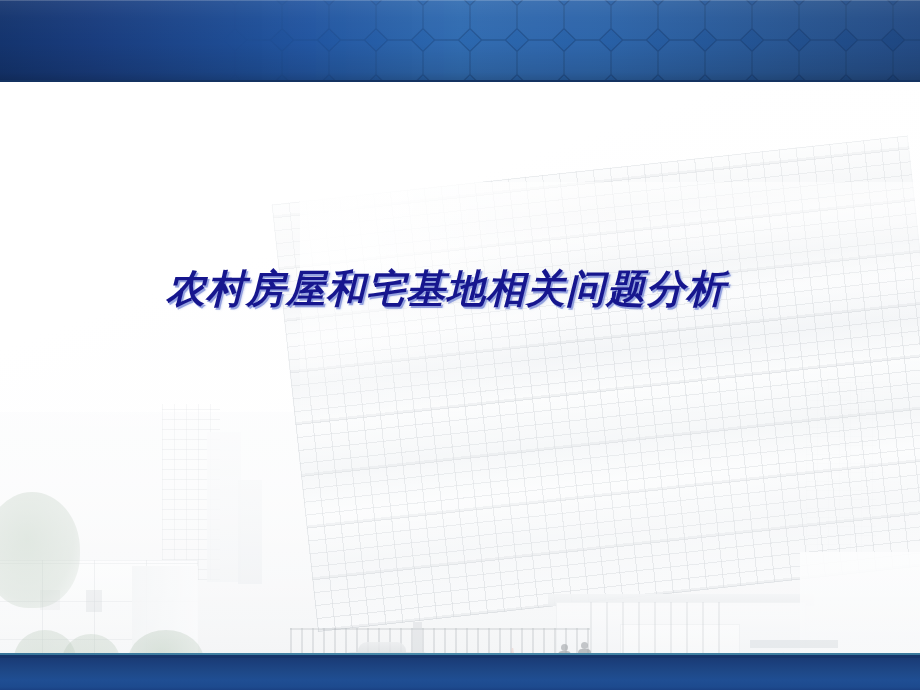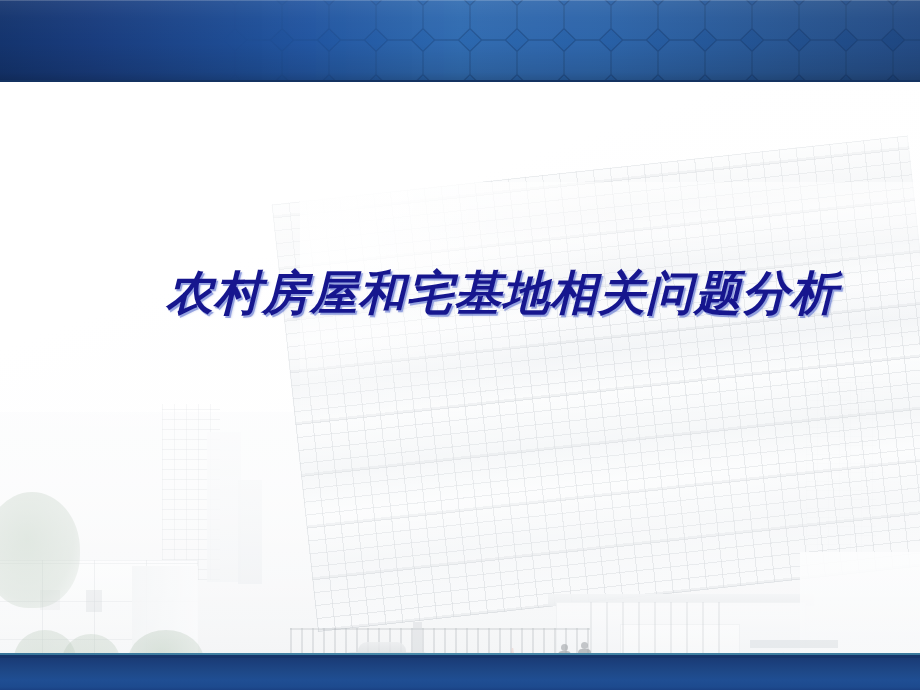--- a/index.html
+++ b/index.html
@@ -368,21 +368,21 @@
         rgba(255,255,255,0.9), rgba(255,255,255,0) 75%);
   }
 
   
   .title {
     position: absolute;
     left: 166px;
     top: 262px;
     width: 640px;
     font-family: "DejaVu Sans", sans-serif;
-    font-size: 47px;
+    font-size: 39px;
     font-weight: bold;
     font-style: italic;
     color: #16168e;
     letter-spacing: 1px;
     white-space: nowrap;
     text-shadow:
        1.6px 1.6px 0 rgba(90,110,205,0.55),
        2.4px 2.4px 2px rgba(120,140,215,0.28);
     z-index: 40;
   }

